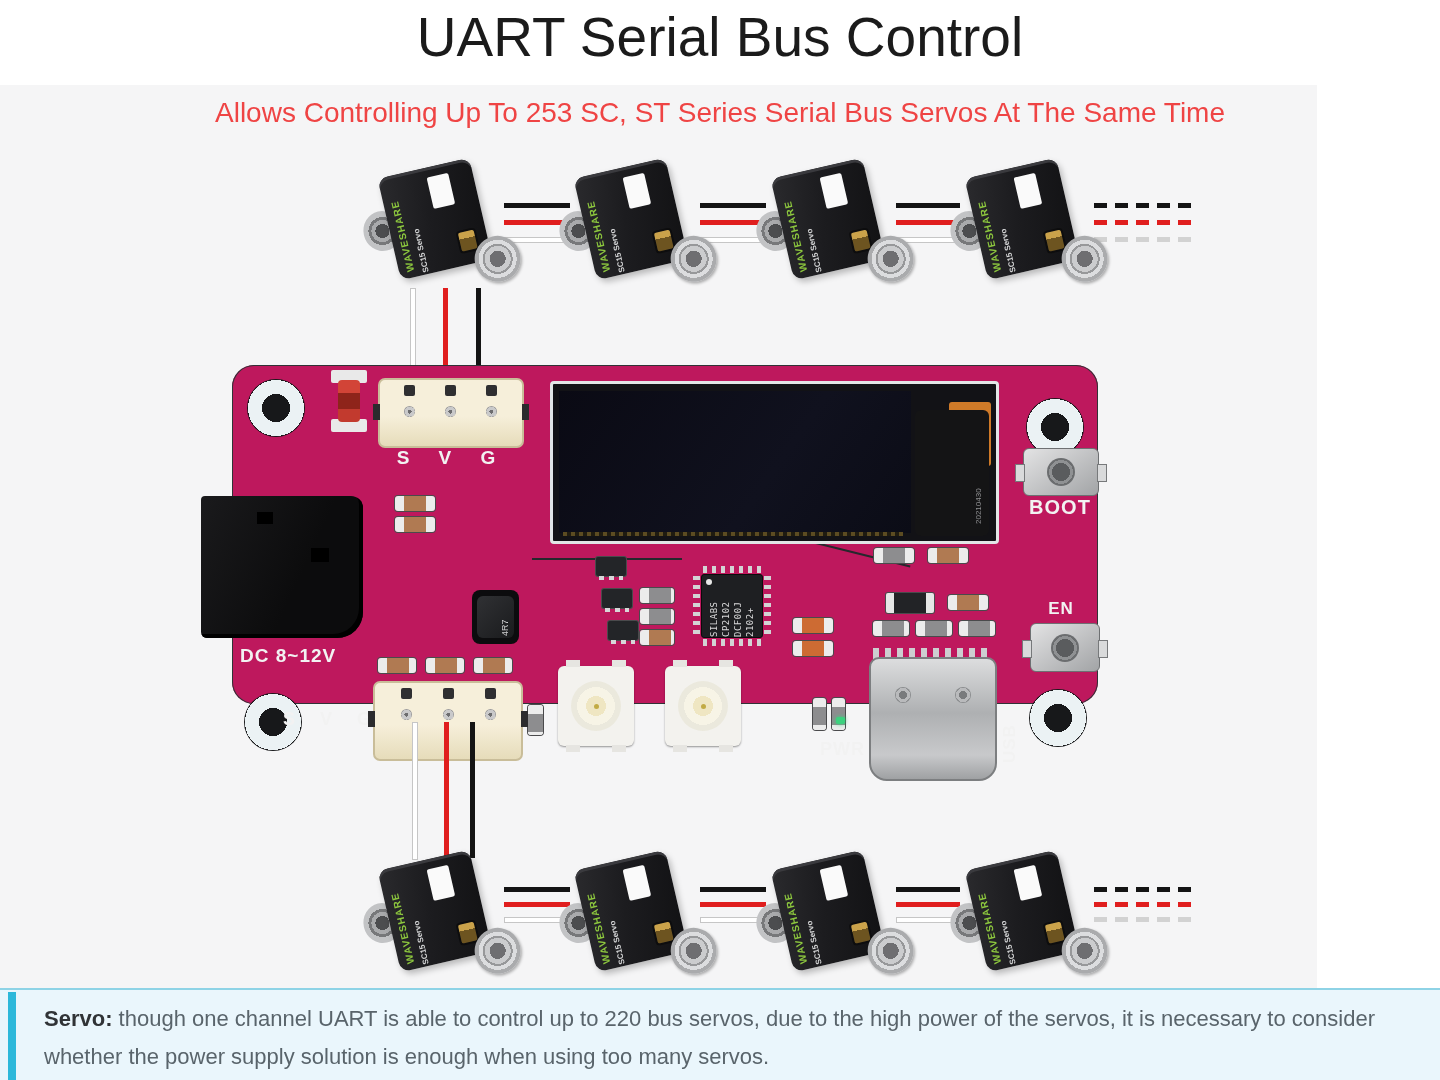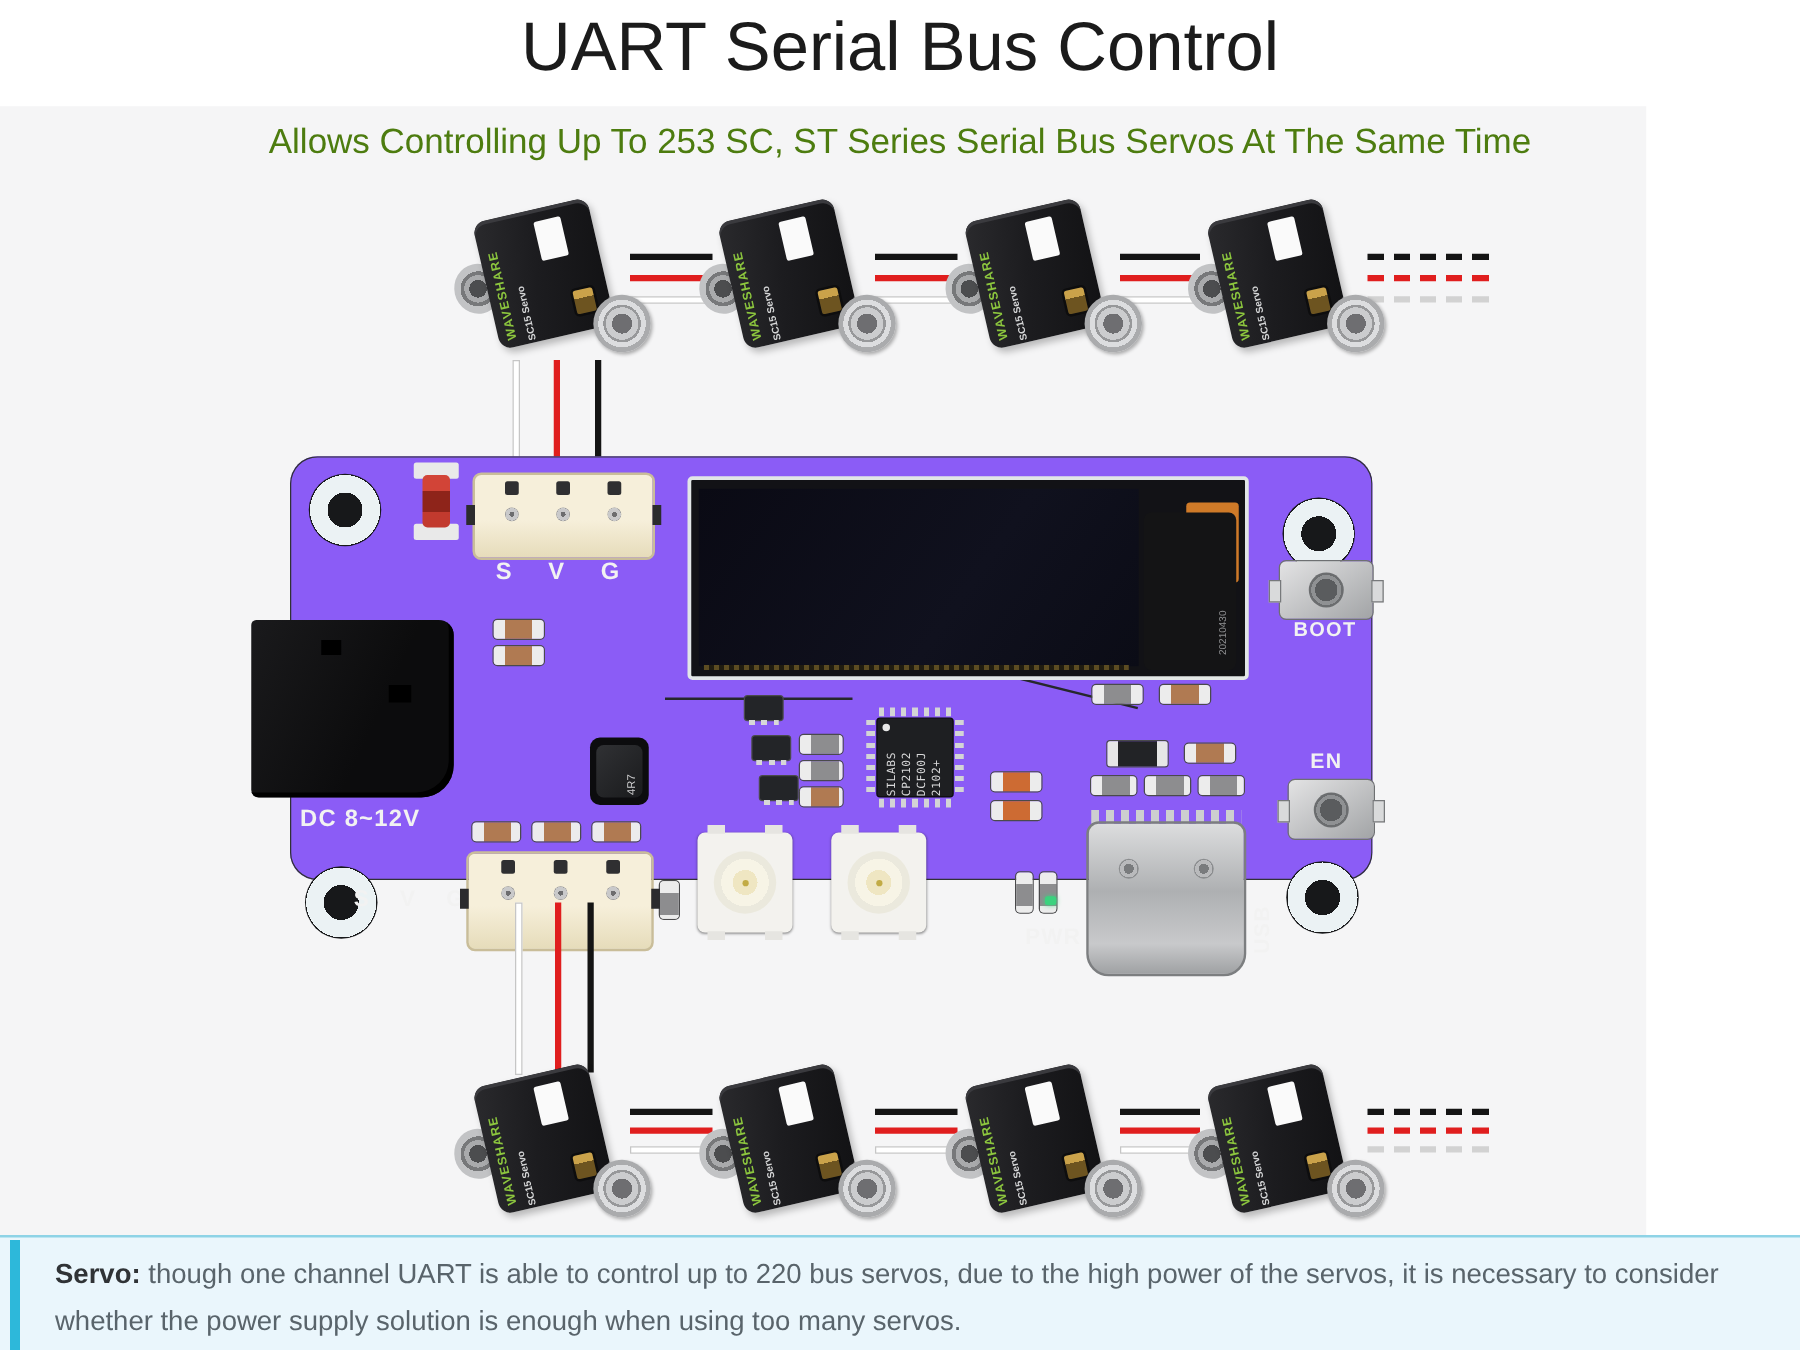--- a/index.html
+++ b/index.html
@@ -4,21 +4,21 @@
 <style>
   html,body{margin:0;padding:0;background:#ffffff;}
   body{font-family:"Liberation Sans", sans-serif;}
   #stage{position:relative;width:1440px;height:1080px;background:#ffffff;overflow:hidden;}
 
   
   .title{position:absolute;left:0;top:0;width:1440px;height:70px;line-height:74px;
     text-align:center;font-size:55px;font-weight:400;color:#1b1b1b;letter-spacing:0;}
   .gray-panel{position:absolute;left:0;top:85px;width:1317px;height:903px;background:#f5f5f6;}
   .subtitle{position:absolute;left:0;top:94px;width:1440px;height:38px;line-height:38px;
-    text-align:center;font-size:28px;font-weight:400;color:#4d7c0f;}
+    text-align:center;font-size:28px;font-weight:400;color:#ef4444;}
 
   
   .wire-h{position:absolute;height:5px;}
   .wire-h.wblack{background:#141414;}
   .wire-h.wred{background:#e01e1e;}
   .wire-h.wwhite{background:#ffffff;border:1px solid #c6c6c6;height:4px;}
   .wire-dash{position:absolute;height:5px;}
   .wire-dash.wblack{background:repeating-linear-gradient(90deg,#141414 0 13px,transparent 13px 21px);}
   .wire-dash.wred{background:repeating-linear-gradient(90deg,#e01e1e 0 13px,transparent 13px 21px);}
   .wire-dash.wwhite{background:repeating-linear-gradient(90deg,#d2d2d2 0 13px,transparent 13px 21px);}
@@ -42,21 +42,21 @@
   .sv-sticker{position:absolute;right:24px;top:10px;width:22px;height:32px;background:#fafafa;border-radius:2px;}
   .sv-port{position:absolute;right:12px;bottom:14px;width:16px;height:19px;border-radius:2px;
     background:linear-gradient(180deg,#caa24a 0 35%,#6d5420 35% 100%);box-shadow:0 0 0 2px #0d0d0e;}
   .sv-wheel-r{position:absolute;right:-6px;bottom:2px;width:46px;height:46px;border-radius:50%;
     background:radial-gradient(circle,#6e6e71 0 8px,#cbccce 8px 13px,#97989a 13px 15px,#dcdddf 15px 19px,#aaabad 19px 23px);
     box-shadow:1px 2px 3px rgba(0,0,0,.3);}
   .sv-wheel-l{position:absolute;left:-10px;top:40px;width:38px;height:40px;border-radius:50%;
     background:radial-gradient(circle,#4c4d4f 0 7px,#a9aaac 7px 11px,#77787a 11px 14px,#c2c3c5 14px 19px);}
 
   
-  .board{position:absolute;left:232px;top:365px;width:866px;height:339px;background:#8b5cf6;
+  .board{position:absolute;left:232px;top:365px;width:866px;height:339px;background:#be185d;
     border-radius:22px;box-shadow:0 0 0 1px #313236 inset;}
   .hole{position:absolute;width:58px;height:58px;border-radius:50%;
     background:radial-gradient(circle,#17181a 0 14px,#ebf2f4 14px 28px,#17181a 28px);}
   .silk{position:absolute;color:#f2f2f2;font-weight:bold;}
   .vtext{writing-mode:vertical-rl;transform:rotate(180deg);}
 
   .jst{position:absolute;background:linear-gradient(180deg,#f6efda 0 55%,#e6dcba 100%);
     border:2px solid #c9bd99;border-radius:7px;}
   .jst .slot{position:absolute;top:5px;width:11px;height:11px;background:#2f2f31;border-radius:2px;}
   .jst .pin{position:absolute;width:11px;height:11px;border-radius:50%;
@@ -207,21 +207,21 @@
       <div class="ribbon">
         <div class="ribbon-text vtext">20210430</div>
       </div>
     </div>
 
     <div class="tact" style="left:791px;top:83px;width:74px;height:46px;">
       <div class="cap"></div>
       <div class="tab" style="left:-9px;"></div>
         <div class="tab" style="right:-9px;"></div>
     </div>
-    <div class="silk" style="left:776px;top:131px;width:104px;text-align:center;font-size:16px;letter-spacing:1px;">BOOT</div>
+    <div class="silk" style="left:776px;top:131px;width:104px;text-align:center;font-size:20px;letter-spacing:1px;">BOOT</div>
 
     <div class="silk" style="left:794px;top:234px;width:70px;text-align:center;font-size:17px;letter-spacing:1px;">EN</div>
     <div class="tact" style="left:798px;top:258px;width:68px;height:47px;">
       <div class="cap"></div>
       <div class="tab" style="left:-9px;"></div>
         <div class="tab" style="right:-9px;"></div>
     </div>
 
     <div class="dcjack" style="left:-31px;top:131px;width:162px;height:142px;">
       <div class="m1"></div>

